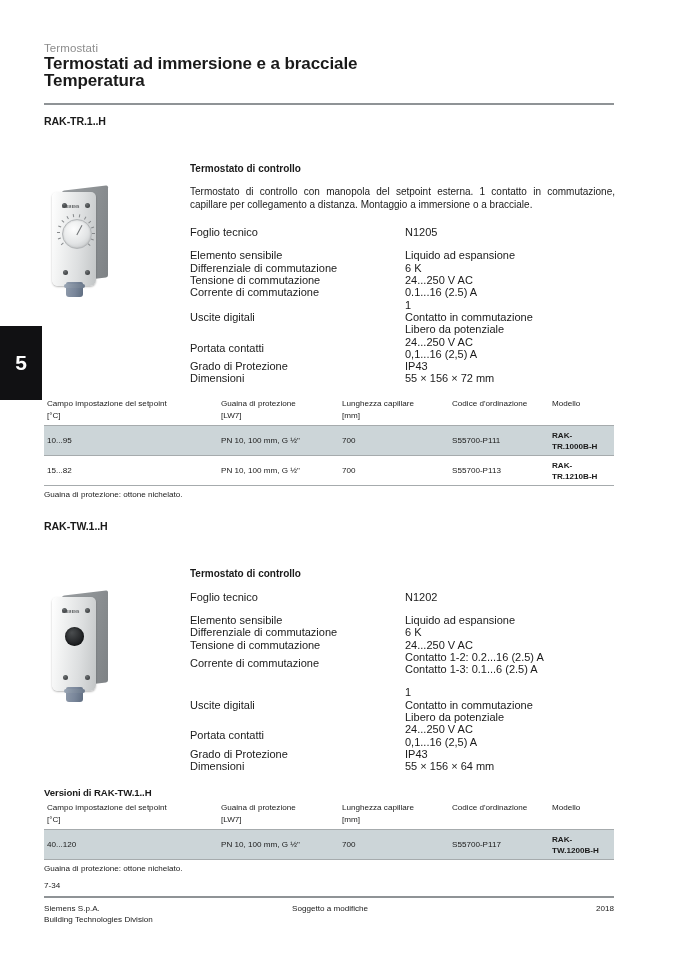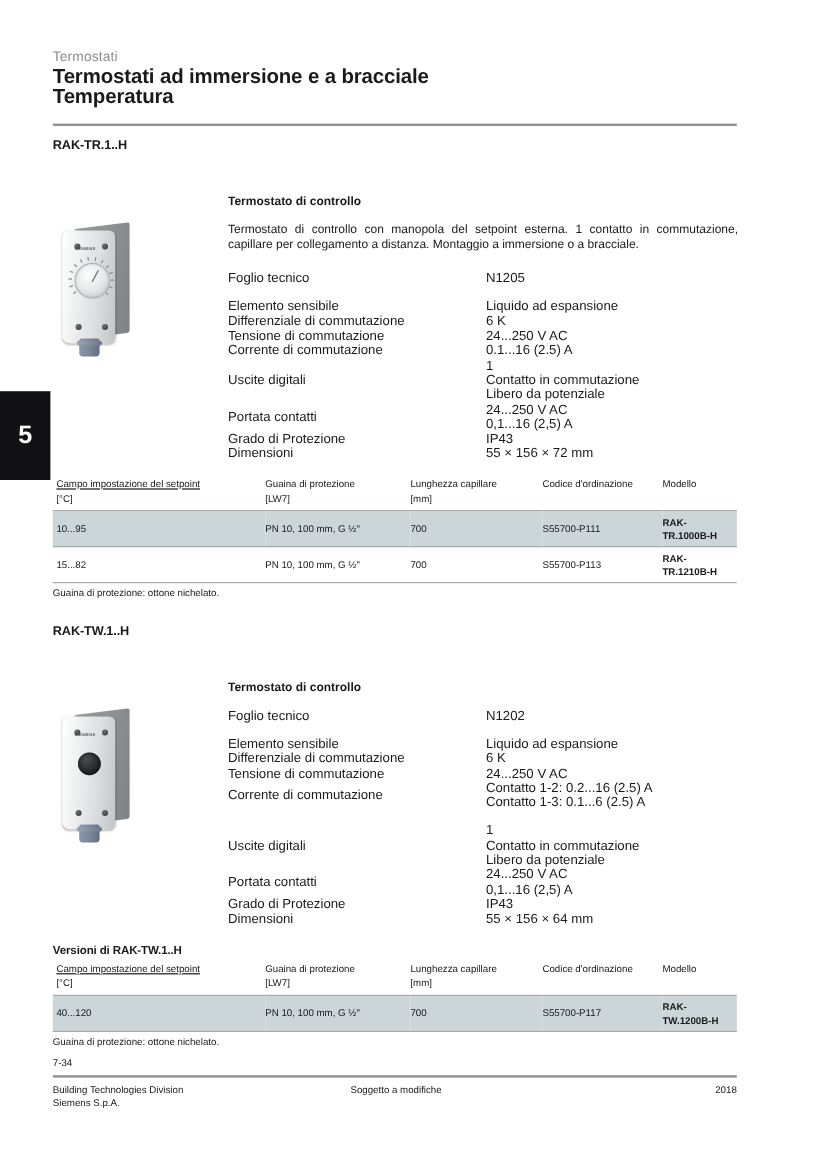--- a/index.html
+++ b/index.html
@@ -255,21 +255,21 @@
     padding: 3.5px 4px 3.5px 0;
     line-height: 11px;
     border-top: 1px solid #a6abad;
   }
   table.vtab tbody tr:last-child td { border-bottom: 1px solid #a6abad; }
   table.vtab tr.shaded td { background: #ccd5d8; }
   table.vtab td.model { font-weight: bold; }
   table.vtab td:first-child,
   table.vtab th:first-child { padding-left: 3px; }
 
-  .col-1 { width: 170px; text-decoration: underline; }
+  .col-1 { width: 170px; }
   .col-2 { width: 117px; }
   .col-3 { width: 106px; }
   .col-4 { width: 96px; }
   .col-5 { width: auto; }
 
   .tab-note {
     font-size: 8.1px;
     line-height: 12.3px;
     margin-top: 3px;
   }
@@ -554,21 +554,21 @@
       </div>
     </div>
 
   </div>
 
   <div class="footer">
     <div class="footer-page">7-34</div>
     <div class="footer-rule"></div>
     <div class="footer-cols">
       <div class="footer-left">
+        <div>Siemens S.p.A.</div>
         <div>Building Technologies Division</div>
-        <div>Siemens S.p.A.</div>
       </div>
       <div class="footer-center">Soggetto a modifiche</div>
       <div class="footer-right">2018</div>
     </div>
   </div>
 
 </div>
 
 </body></html>

